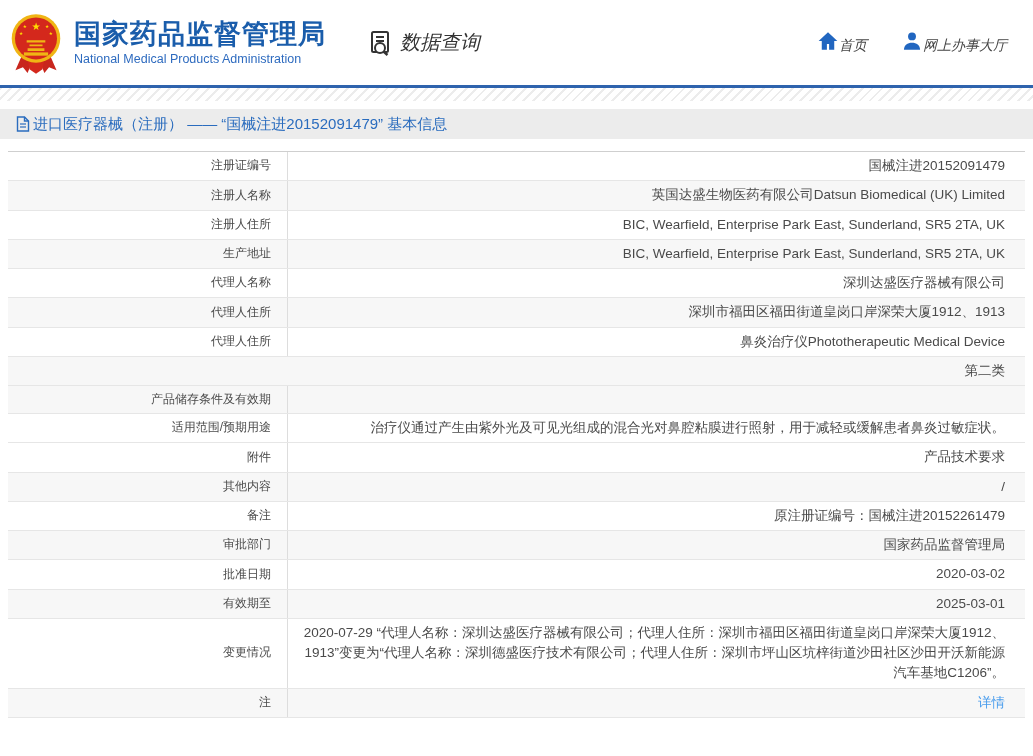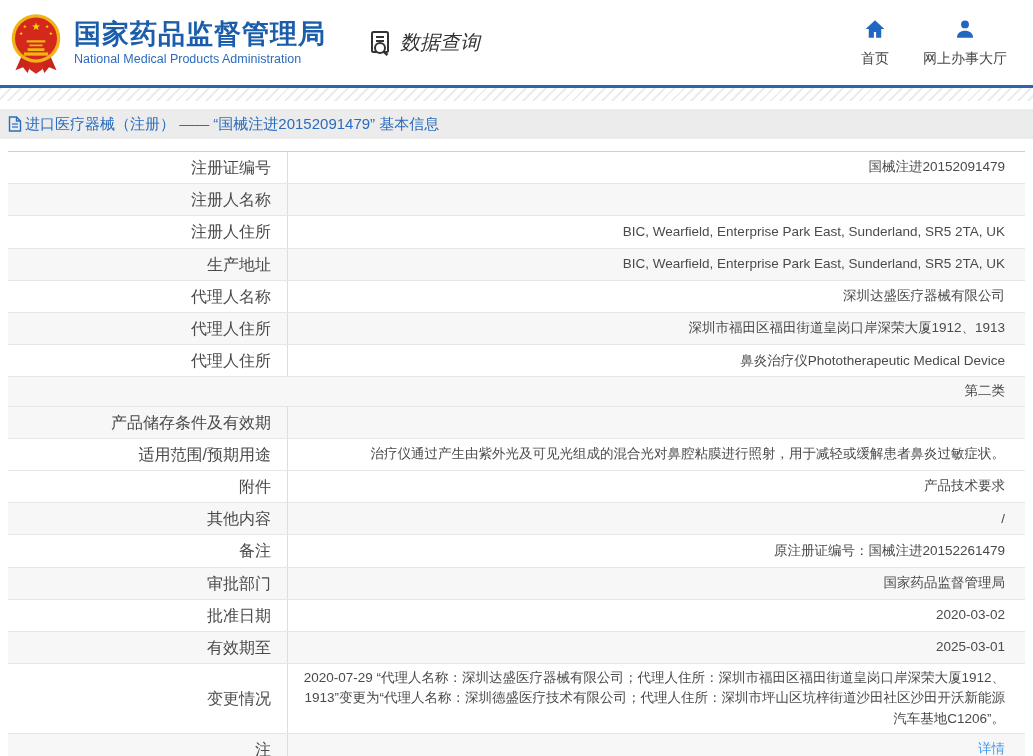--- a/index.html
+++ b/index.html
@@ -10,40 +10,40 @@
   .header { height: 85px; display: flex; align-items: center; padding-left: 8px; background: #fff; }
   .brand { display: flex; align-items: center; }
   .emblem { width: 56px; height: 66px; margin-top: 2px; }
   .brand-text { margin-left: 10px; }
   .brand-title { font-size: 27px; font-weight: bold; color: #1a5dab; letter-spacing: 1px; line-height: 1.15; }
   .brand-subtitle { font-size: 12.5px; color: #2e6bbf; margin-top: 2px; }
   .query-tab { display: flex; align-items: center; margin-left: 42px; cursor: pointer; }
   .query-tab svg { width: 28px; height: 28px; }
   .query-label { font-size: 20px; color: #333; margin-left: 4px; font-style: italic; }
   .top-nav { margin-left: auto; display: flex; gap: 34px; padding-right: 26px; }
-  .nav-item { display: flex; flex-direction: column; align-items: center; cursor: pointer; text-decoration: none; }
+  .nav-item { display: flex; flex-direction: row; align-items: center; cursor: pointer; text-decoration: none; font-style: italic; }
   .nav-item svg { width: 22px; height: 22px; }
   .nav-label { font-size: 14px; color: #444; margin-top: 6px; white-space: nowrap; }
 
   .header-line { height: 3px; background: #2e63ad; }
   .hatch-strip { height: 13px;
     background: repeating-linear-gradient(135deg, #ececec 0 2px, #ffffff 2px 7px); }
 
   
   .breadcrumb-bar { margin-top: 8px; height: 30px; background: #ececec;
-    display: flex; align-items: center; padding-left: 8px; }
+    display: flex; align-items: center; padding-left: 16px; }
   .breadcrumb-bar svg { width: 14px; height: 16px; flex: 0 0 auto; }
   .breadcrumb-text { font-size: 15px; color: #2a6cbe; margin-left: 3px; }
 
   
   .table-wrap { margin: 12px 8px 0 8px; border-top: 1px solid #cfcfcf; }
   .row { display: flex; align-items: center; min-height: 28px; border-bottom: 1px solid #e6e6e6; background: #fff; }
   .row.alt { background: #f7f7f7; }
   .cell-label { width: 280px; flex: 0 0 280px; text-align: center; padding: 4px 16px 4px 4px;
-    font-size: 16px; color: #4a4a4a; border-right: 1px solid #ddd; align-self: stretch;
+    font-size: 12px; color: #4a4a4a; border-right: 1px solid #ddd; align-self: stretch;
     display: flex; align-items: center; justify-content: flex-end; line-height: 1.45; }
   .cell-value { flex: 1 1 auto; padding: 4px 20px 4px 14px; font-size: 13.5px; color: #4a4a4a; line-height: 1.5; text-align: right; }
   .cell-value a { color: #4a9ded; text-decoration: none; }
 </style>
 </head>
 <body>
 
 <div class="header">
   <div class="brand">
     <svg class="emblem" viewBox="0 0 60 68">
@@ -107,20 +107,21 @@
   <span class="breadcrumb-text">进口医疗器械（注册） —— “国械注进20152091479” 基本信息</span>
 </div>
 
 <div class="table-wrap" id="info-table">
     <div class="row">
       <div class="cell-label">注册证编号</div>
       <div class="cell-value">国械注进20152091479</div>
     </div>
     <div class="row alt">
       <div class="cell-label">注册人名称</div>
+      <div class="cell-value">英国达盛生物医药有限公司Datsun Biomedical (UK) Limited</div>
     </div>
     <div class="row">
       <div class="cell-label">注册人住所</div>
       <div class="cell-value">BIC, Wearfield, Enterprise Park East, Sunderland, SR5 2TA, UK</div>
     </div>
     <div class="row alt">
       <div class="cell-label">生产地址</div>
       <div class="cell-value">BIC, Wearfield, Enterprise Park East, Sunderland, SR5 2TA, UK</div>
     </div>
     <div class="row">

